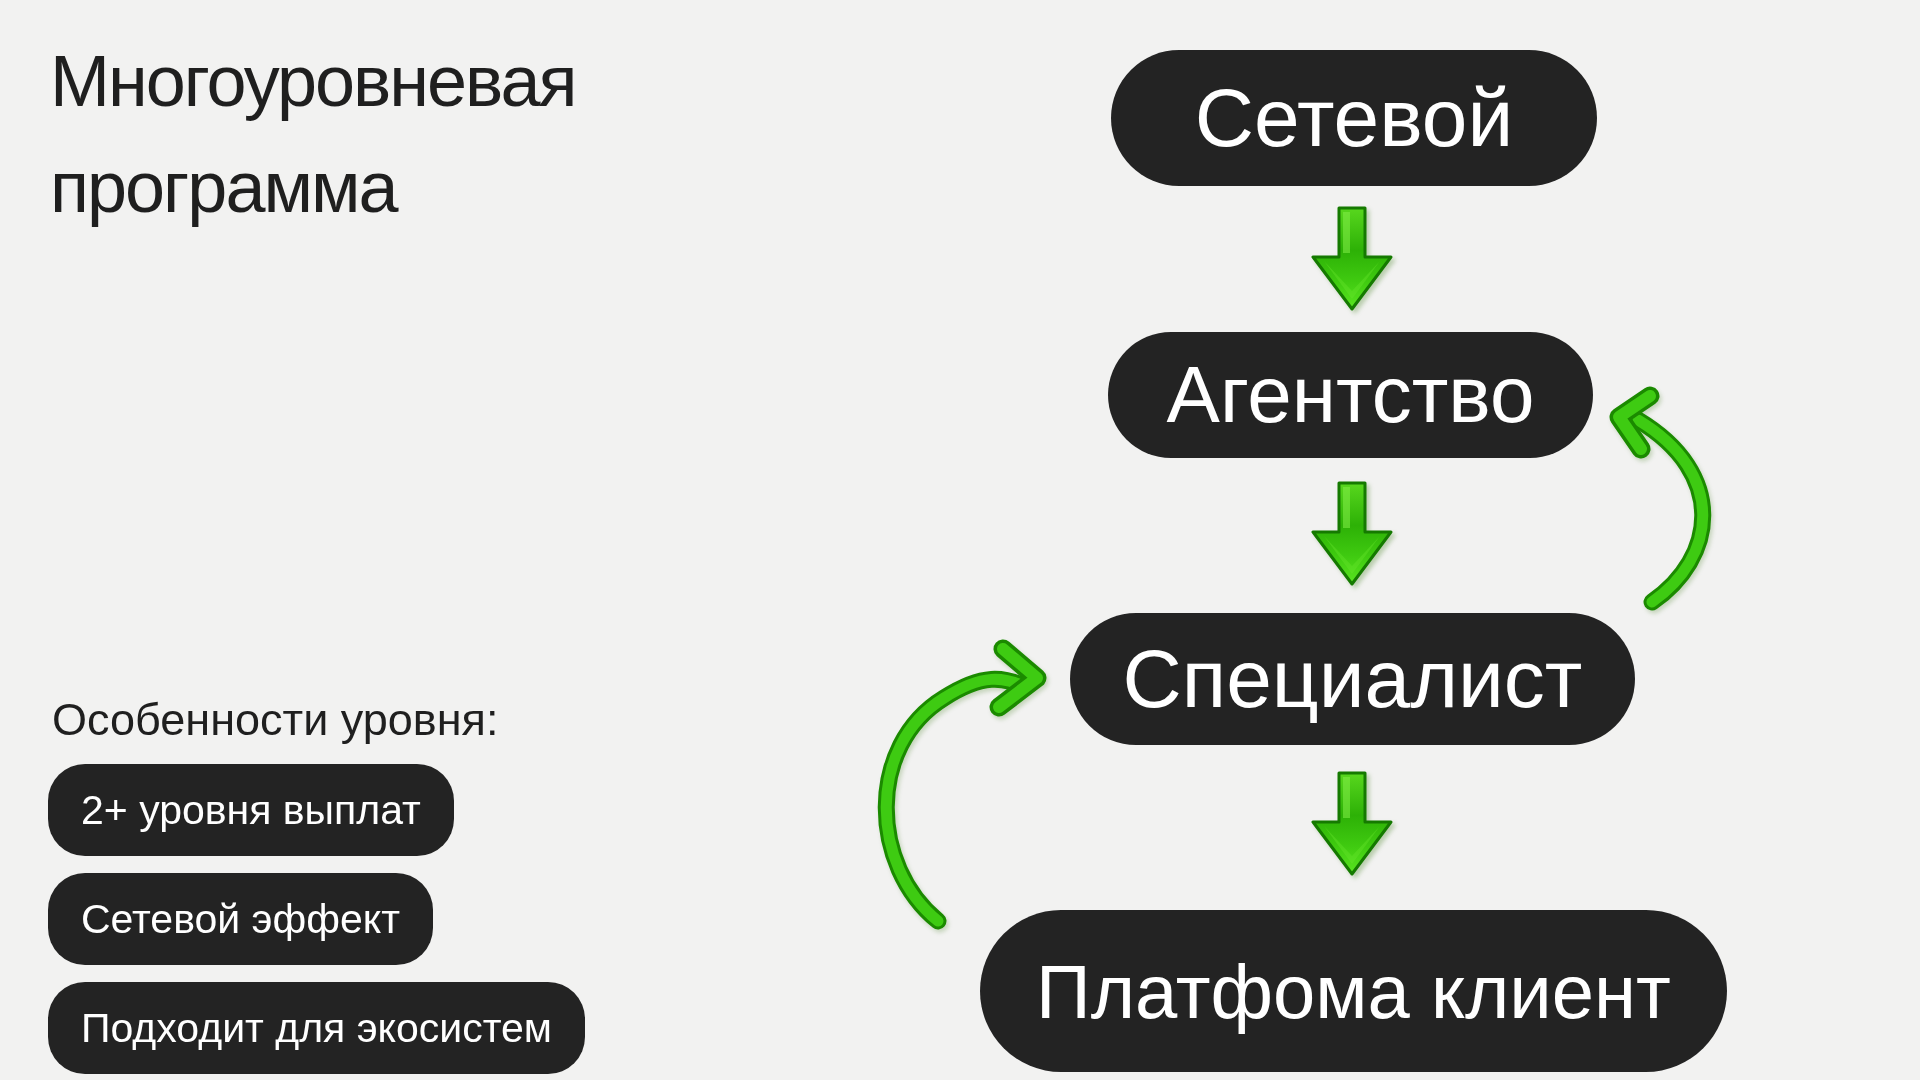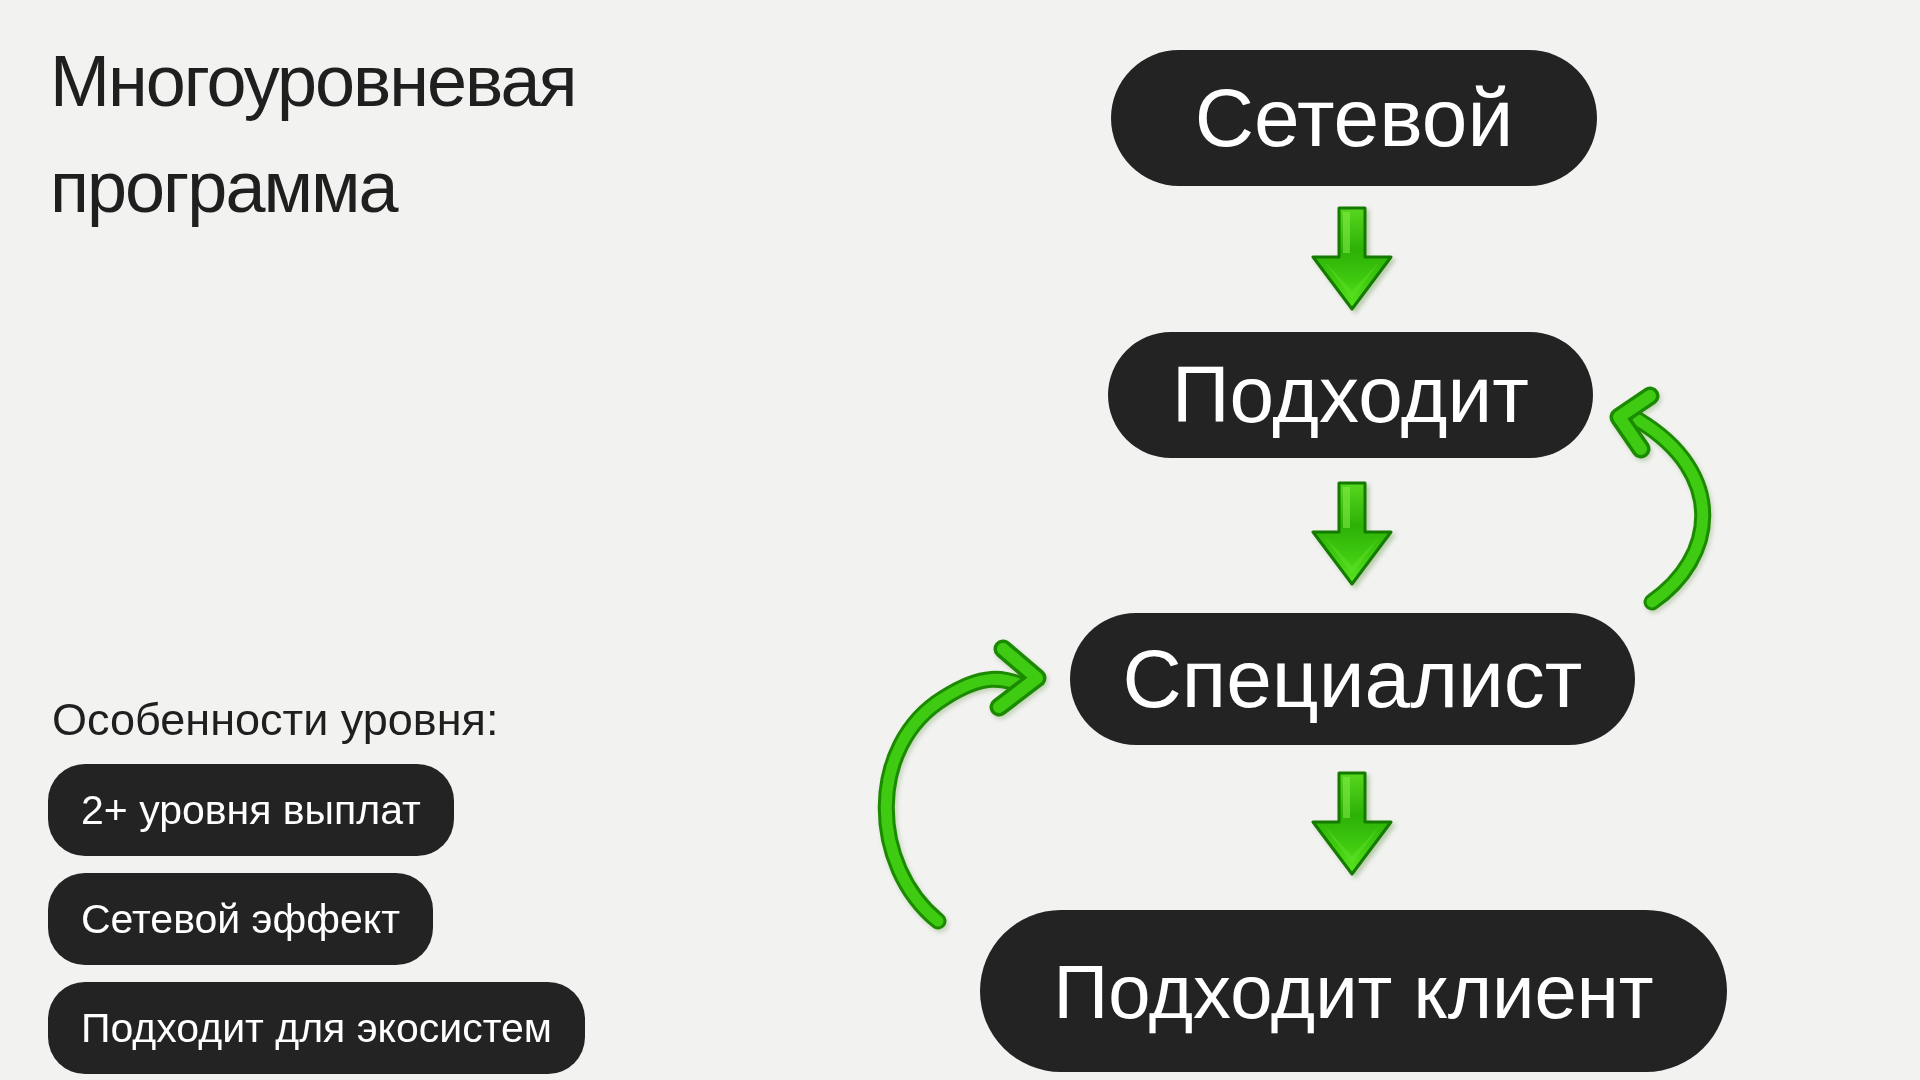--- a/index.html
+++ b/index.html
@@ -98,23 +98,23 @@
   </div>
 
   <div class="features-heading">Особенности уровня:</div>
   <div class="features">
     <div class="pill">2+ уровня выплат</div>
     <div class="pill">Сетевой эффект</div>
     <div class="pill">Подходит для экосистем</div>
   </div>
 
   <div class="node" id="node-platform">Сетевой</div>
-  <div class="node" id="node-agency">Подходит</div>
+  <div class="node" id="node-agency">Агентство</div>
   <div class="node" id="node-specialist">Специалист</div>
-  <div class="node" id="node-end-client">Подходит клиент</div>
+  <div class="node" id="node-end-client">Платфома клиент</div>
 
   <svg class="svg-defs" aria-hidden="true">
     <defs>
       <linearGradient id="gArrow" x1="0" y1="0" x2="0" y2="1">
         <stop offset="0" stop-color="#58d71e"></stop>
         <stop offset="0.42" stop-color="#2db106"></stop>
         <stop offset="0.72" stop-color="#3fca10"></stop>
         <stop offset="1" stop-color="#59e520"></stop>
       </linearGradient>
       <symbol id="arrow3d" viewBox="0 0 84 110">

